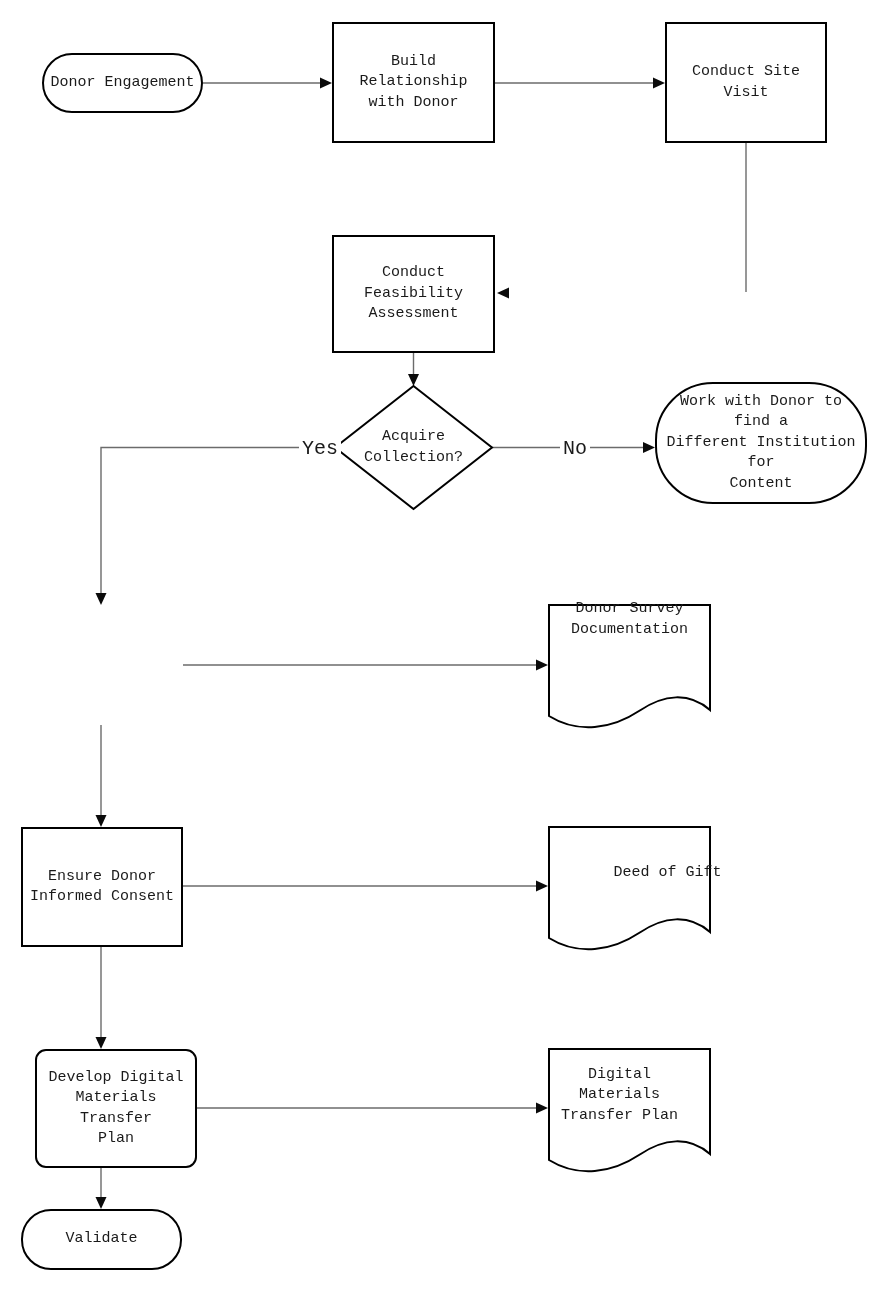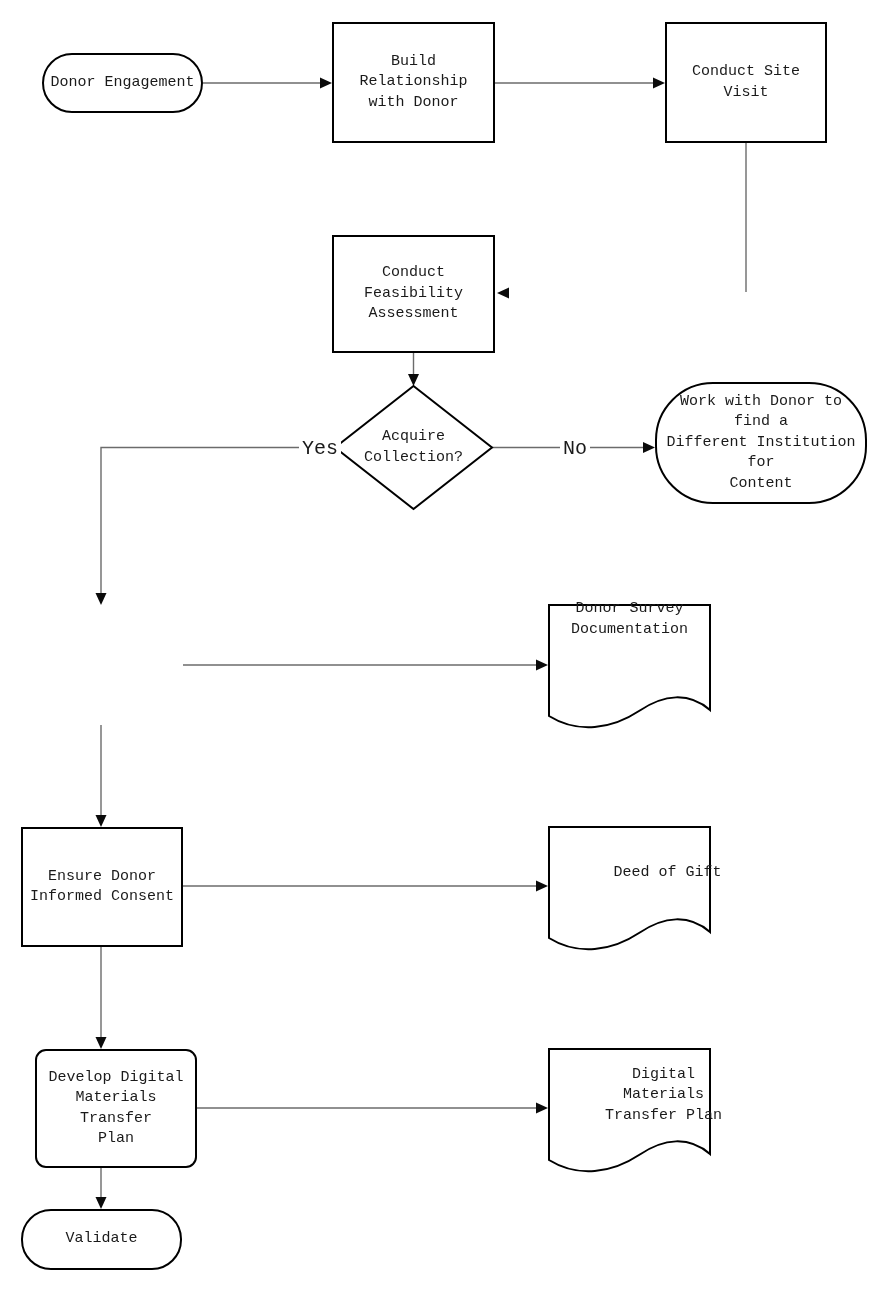--- a/index.html
+++ b/index.html
@@ -157,21 +157,21 @@
   <div class="free-label" style="left:560px; top:826px; width:143px; height:95px;margin-left:36px;">
     <span class="lbl">Deed of Gift</span>
   </div>
 
   <div class="shape rect" style="left:35px; top:1049px; width:162px; height:119px;border-radius:11px;">
     <span class="lbl">Develop Digital
 Materials Transfer
 Plan</span>
   </div>
 
-  <div class="free-label" style="left:548px; top:1048px; width:143px; height:95px;padding-left:44px;">
+  <div class="free-label" style="left:548px; top:1048px; width:143px; height:95px;">
     <span class="lbl">Digital Materials
 Transfer Plan</span>
   </div>
 
   <div class="shape stadium" style="left:21px; top:1209px; width:161px; height:61px;">
     <span class="lbl">Validate</span>
   </div>
 
   <span class="edge-label" style="left:320px; top:448px;">Yes</span>
   <span class="edge-label" style="left:575px; top:448px;">No</span>

